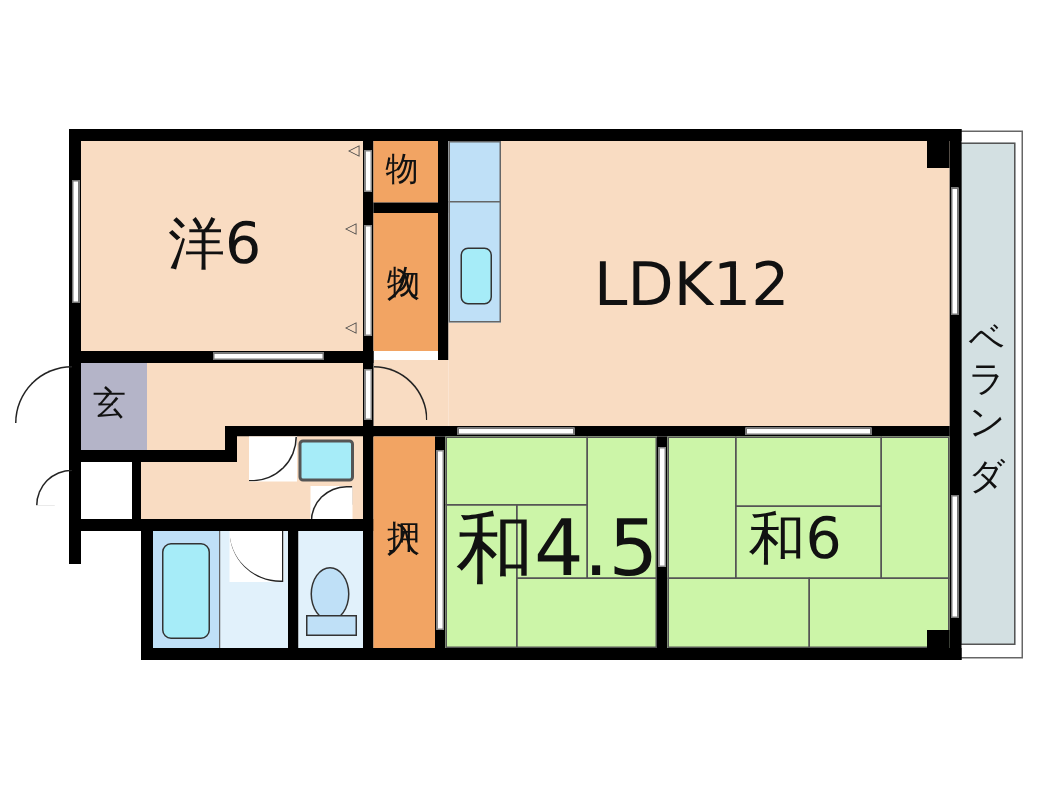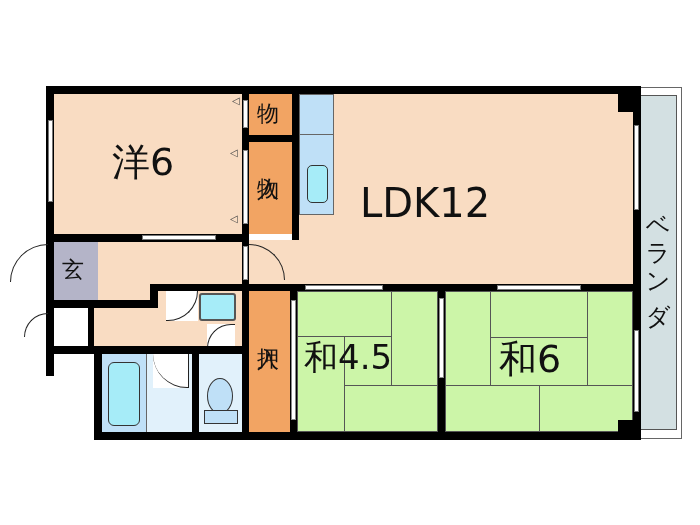--- a/index.html
+++ b/index.html
@@ -48,21 +48,21 @@
 <div class="abs wall" style="left:249px;top:135px;width:50px;height:7px;"></div>
 <div class="abs room-orange" style="left:249px;top:142px;width:43px;height:92px;"></div>
 <div class="lbl" style="left:257px;top:160px;font-size:22px;writing-mode:vertical-rl;">物入</div>
 <div class="abs wall" style="left:292px;top:94px;width:7px;height:146px;"></div>
 
 <div class="abs room-peach" style="left:299px;top:94px;width:334px;height:190px;"></div>
 <div class="abs room-peach" style="left:249px;top:240px;width:50px;height:44px;"></div>
 <div class="abs room-blue" style="left:299px;top:94px;width:35px;height:121px;border:1px solid #666;"></div>
 <div class="abs" style="left:299px;top:134px;width:35px;height:1px;background:#666;"></div>
 <div class="abs" style="left:307px;top:165px;width:21px;height:38px;background:#a6ecf8;border:1.5px solid #333;border-radius:5px;"></div>
-<div class="lbl" style="left:360px;top:170px;font-size:40px;margin-top:13px;">LDK12</div>
+<div class="lbl" style="left:396px;top:170px;font-size:40px;">LDK12</div>
 <div class="abs wall" style="left:618px;top:94px;width:15px;height:18px;"></div>
 <div class="win" style="left:634px;top:125px;width:5px;height:85px;"></div>
 
 <div class="abs wall" style="left:46px;top:234px;width:203px;height:8px;"></div>
 <div class="win" style="left:142px;top:235px;width:74px;height:5px;"></div>
 <div class="abs room-gray" style="left:54px;top:242px;width:44px;height:58px;"></div>
 <div class="lbl" style="left:62px;top:259px;font-size:22px;">玄</div>
 <div class="abs room-peach" style="left:98px;top:242px;width:144px;height:58px;"></div>
 <div class="abs wall" style="left:242px;top:240px;width:7px;height:44px;"></div>
 <div class="abs" style="left:243px;top:246px;width:5px;height:34px;background:#fff;border:1px solid #888;"></div>
@@ -101,21 +101,21 @@
 <div class="lbl" style="left:257px;top:330px;font-size:22px;writing-mode:vertical-rl;">押入</div>
 <div class="abs wall" style="left:290px;top:291px;width:7px;height:145px;"></div>
 <div class="abs" style="left:291px;top:300px;width:5px;height:120px;background:#fff;border:1px solid #888;"></div>
 
 <div class="abs room-green" style="left:297px;top:291px;width:141px;height:141px;"></div>
 <div class="tatami" style="left:297px;top:291px;width:95px;height:46px;"></div>
 <div class="tatami" style="left:391px;top:291px;width:47px;height:95px;"></div>
 <div class="tatami" style="left:297px;top:336px;width:48px;height:96px;"></div>
 <div class="tatami" style="left:344px;top:336px;width:48px;height:50px;"></div>
 <div class="tatami" style="left:344px;top:385px;width:94px;height:47px;"></div>
-<div class="lbl" style="left:304px;top:340px;font-size:34px;">和4.5</div>
+<div class="lbl" style="left:304px;top:340px;font-size:52px;">和4.5</div>
 <div class="win" style="left:305px;top:285px;width:78px;height:5px;"></div>
 
 <div class="abs wall" style="left:438px;top:291px;width:7px;height:145px;"></div>
 <div class="abs" style="left:439px;top:298px;width:5px;height:80px;background:#fff;border:1px solid #888;"></div>
 
 <div class="abs room-green" style="left:445px;top:291px;width:188px;height:141px;"></div>
 <div class="tatami" style="left:445px;top:291px;width:46px;height:95px;"></div>
 <div class="tatami" style="left:490px;top:291px;width:98px;height:47px;"></div>
 <div class="tatami" style="left:490px;top:337px;width:98px;height:49px;"></div>
 <div class="tatami" style="left:587px;top:291px;width:46px;height:95px;"></div>

